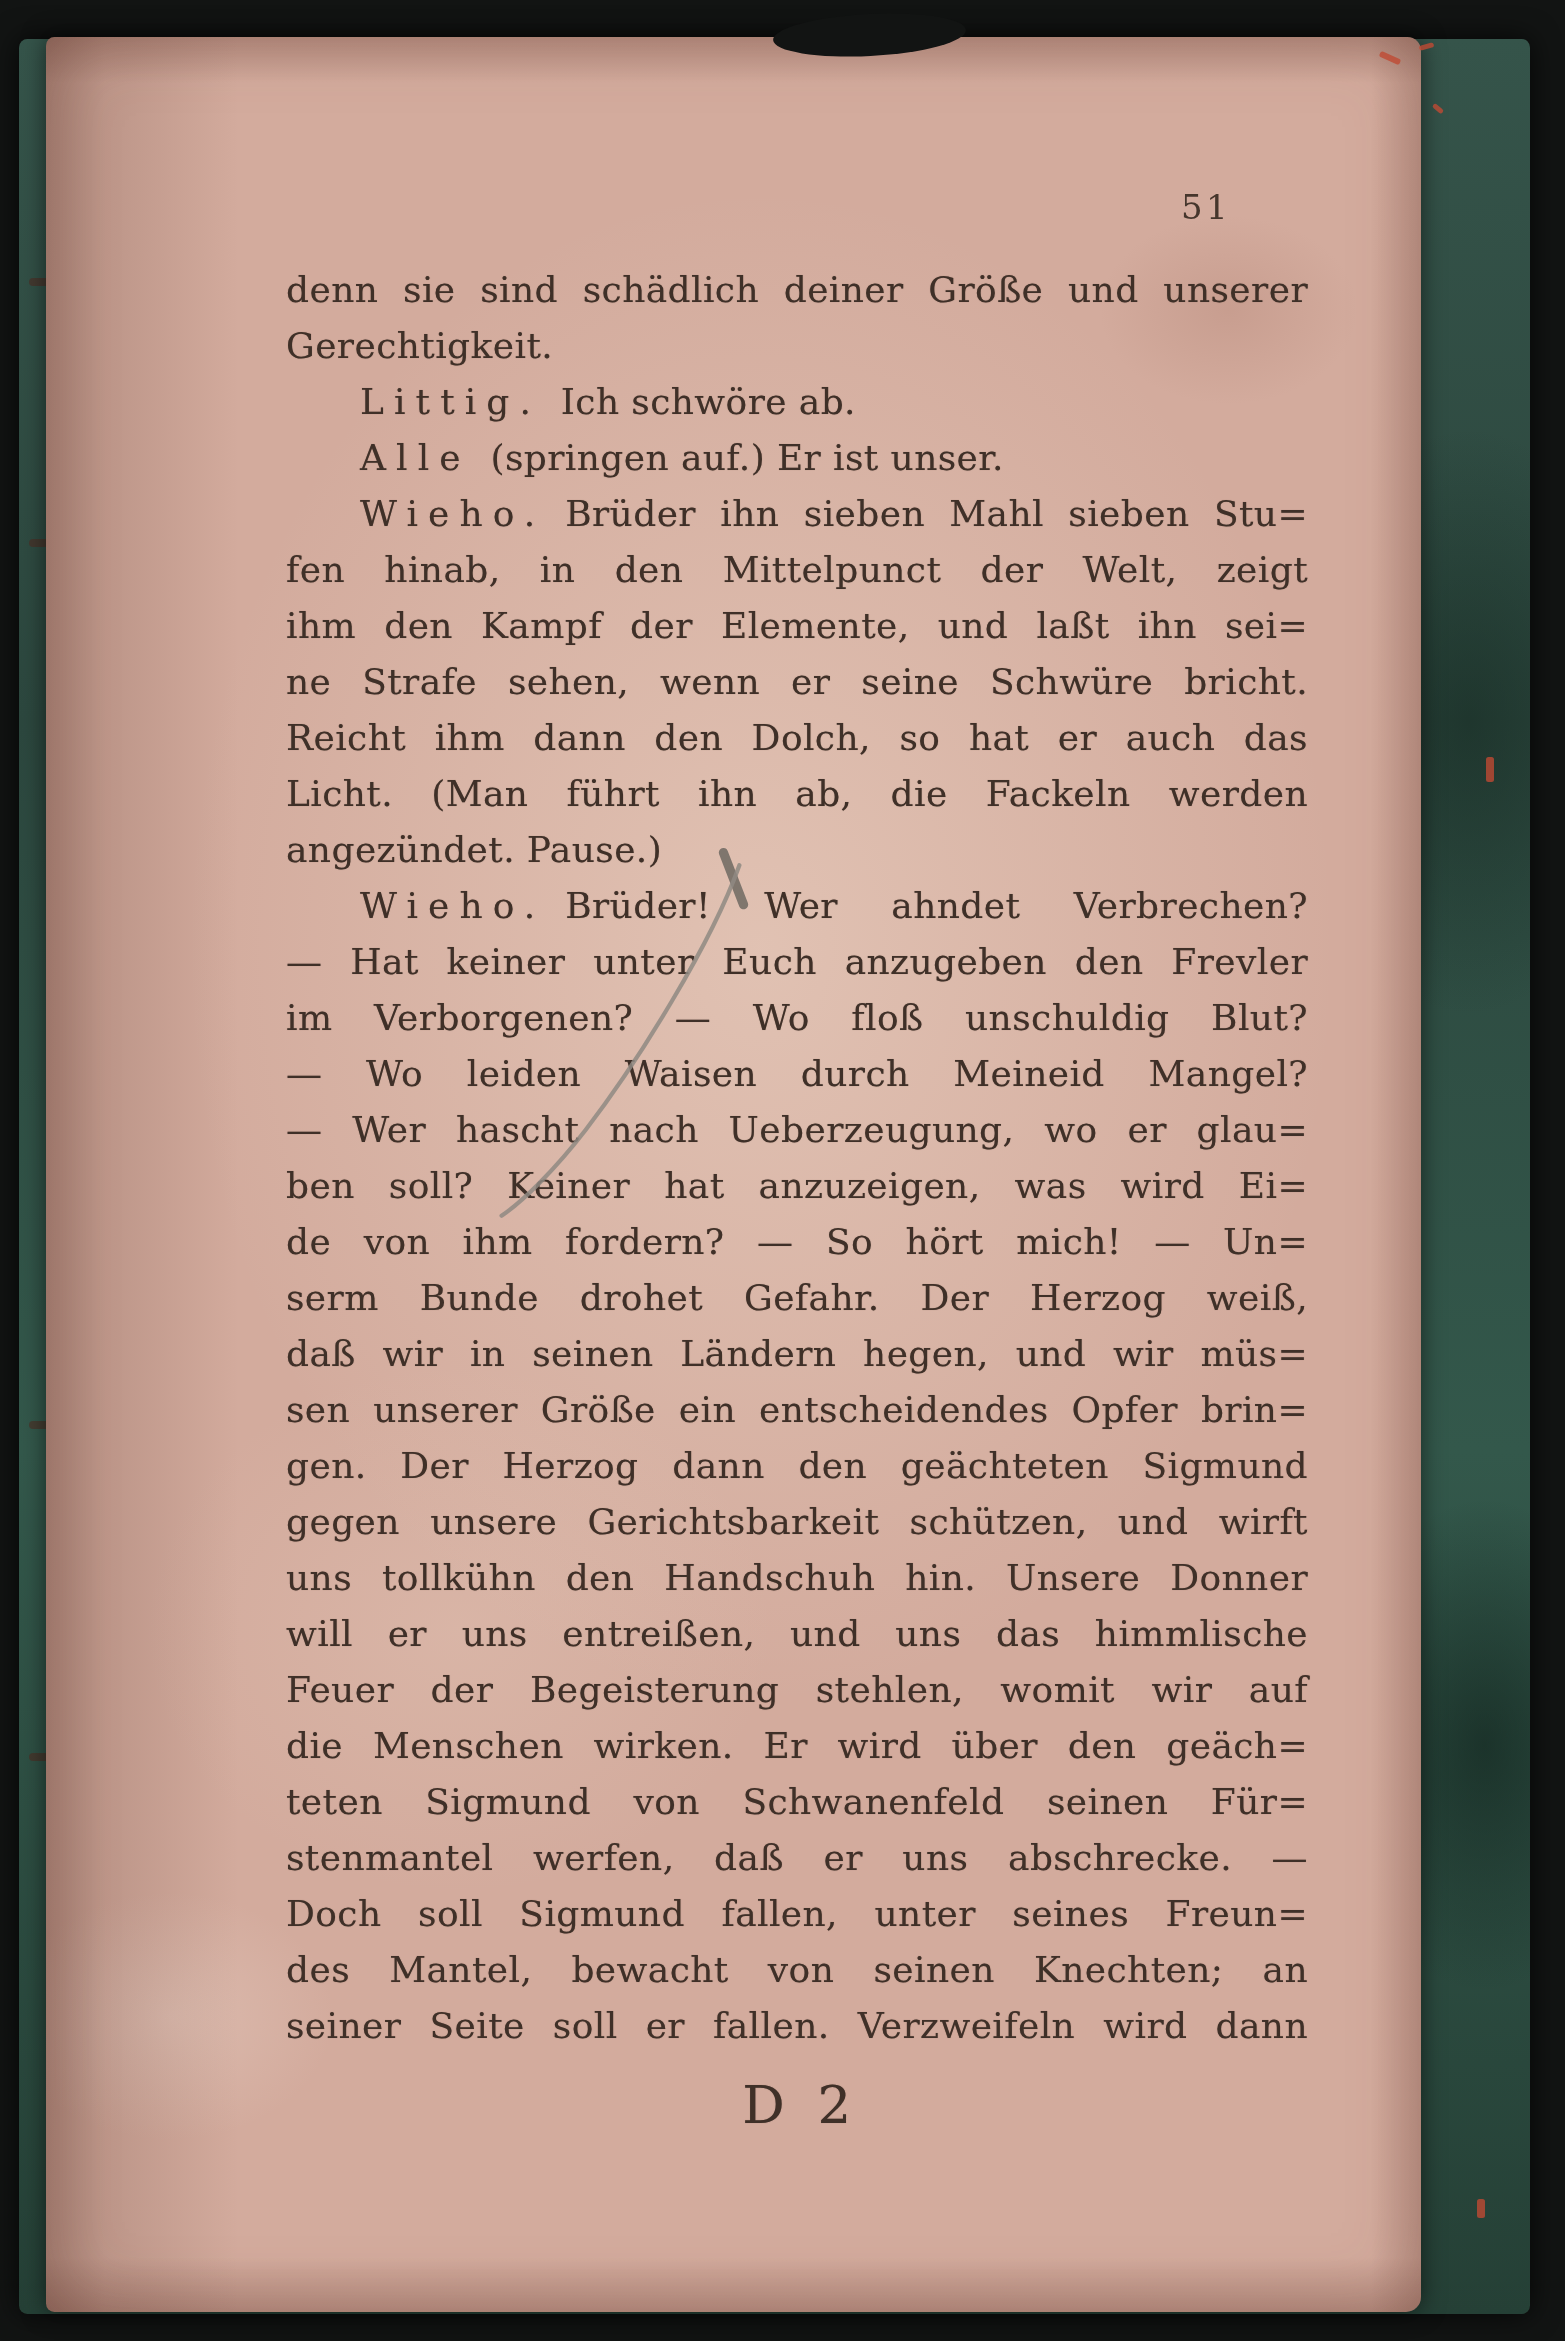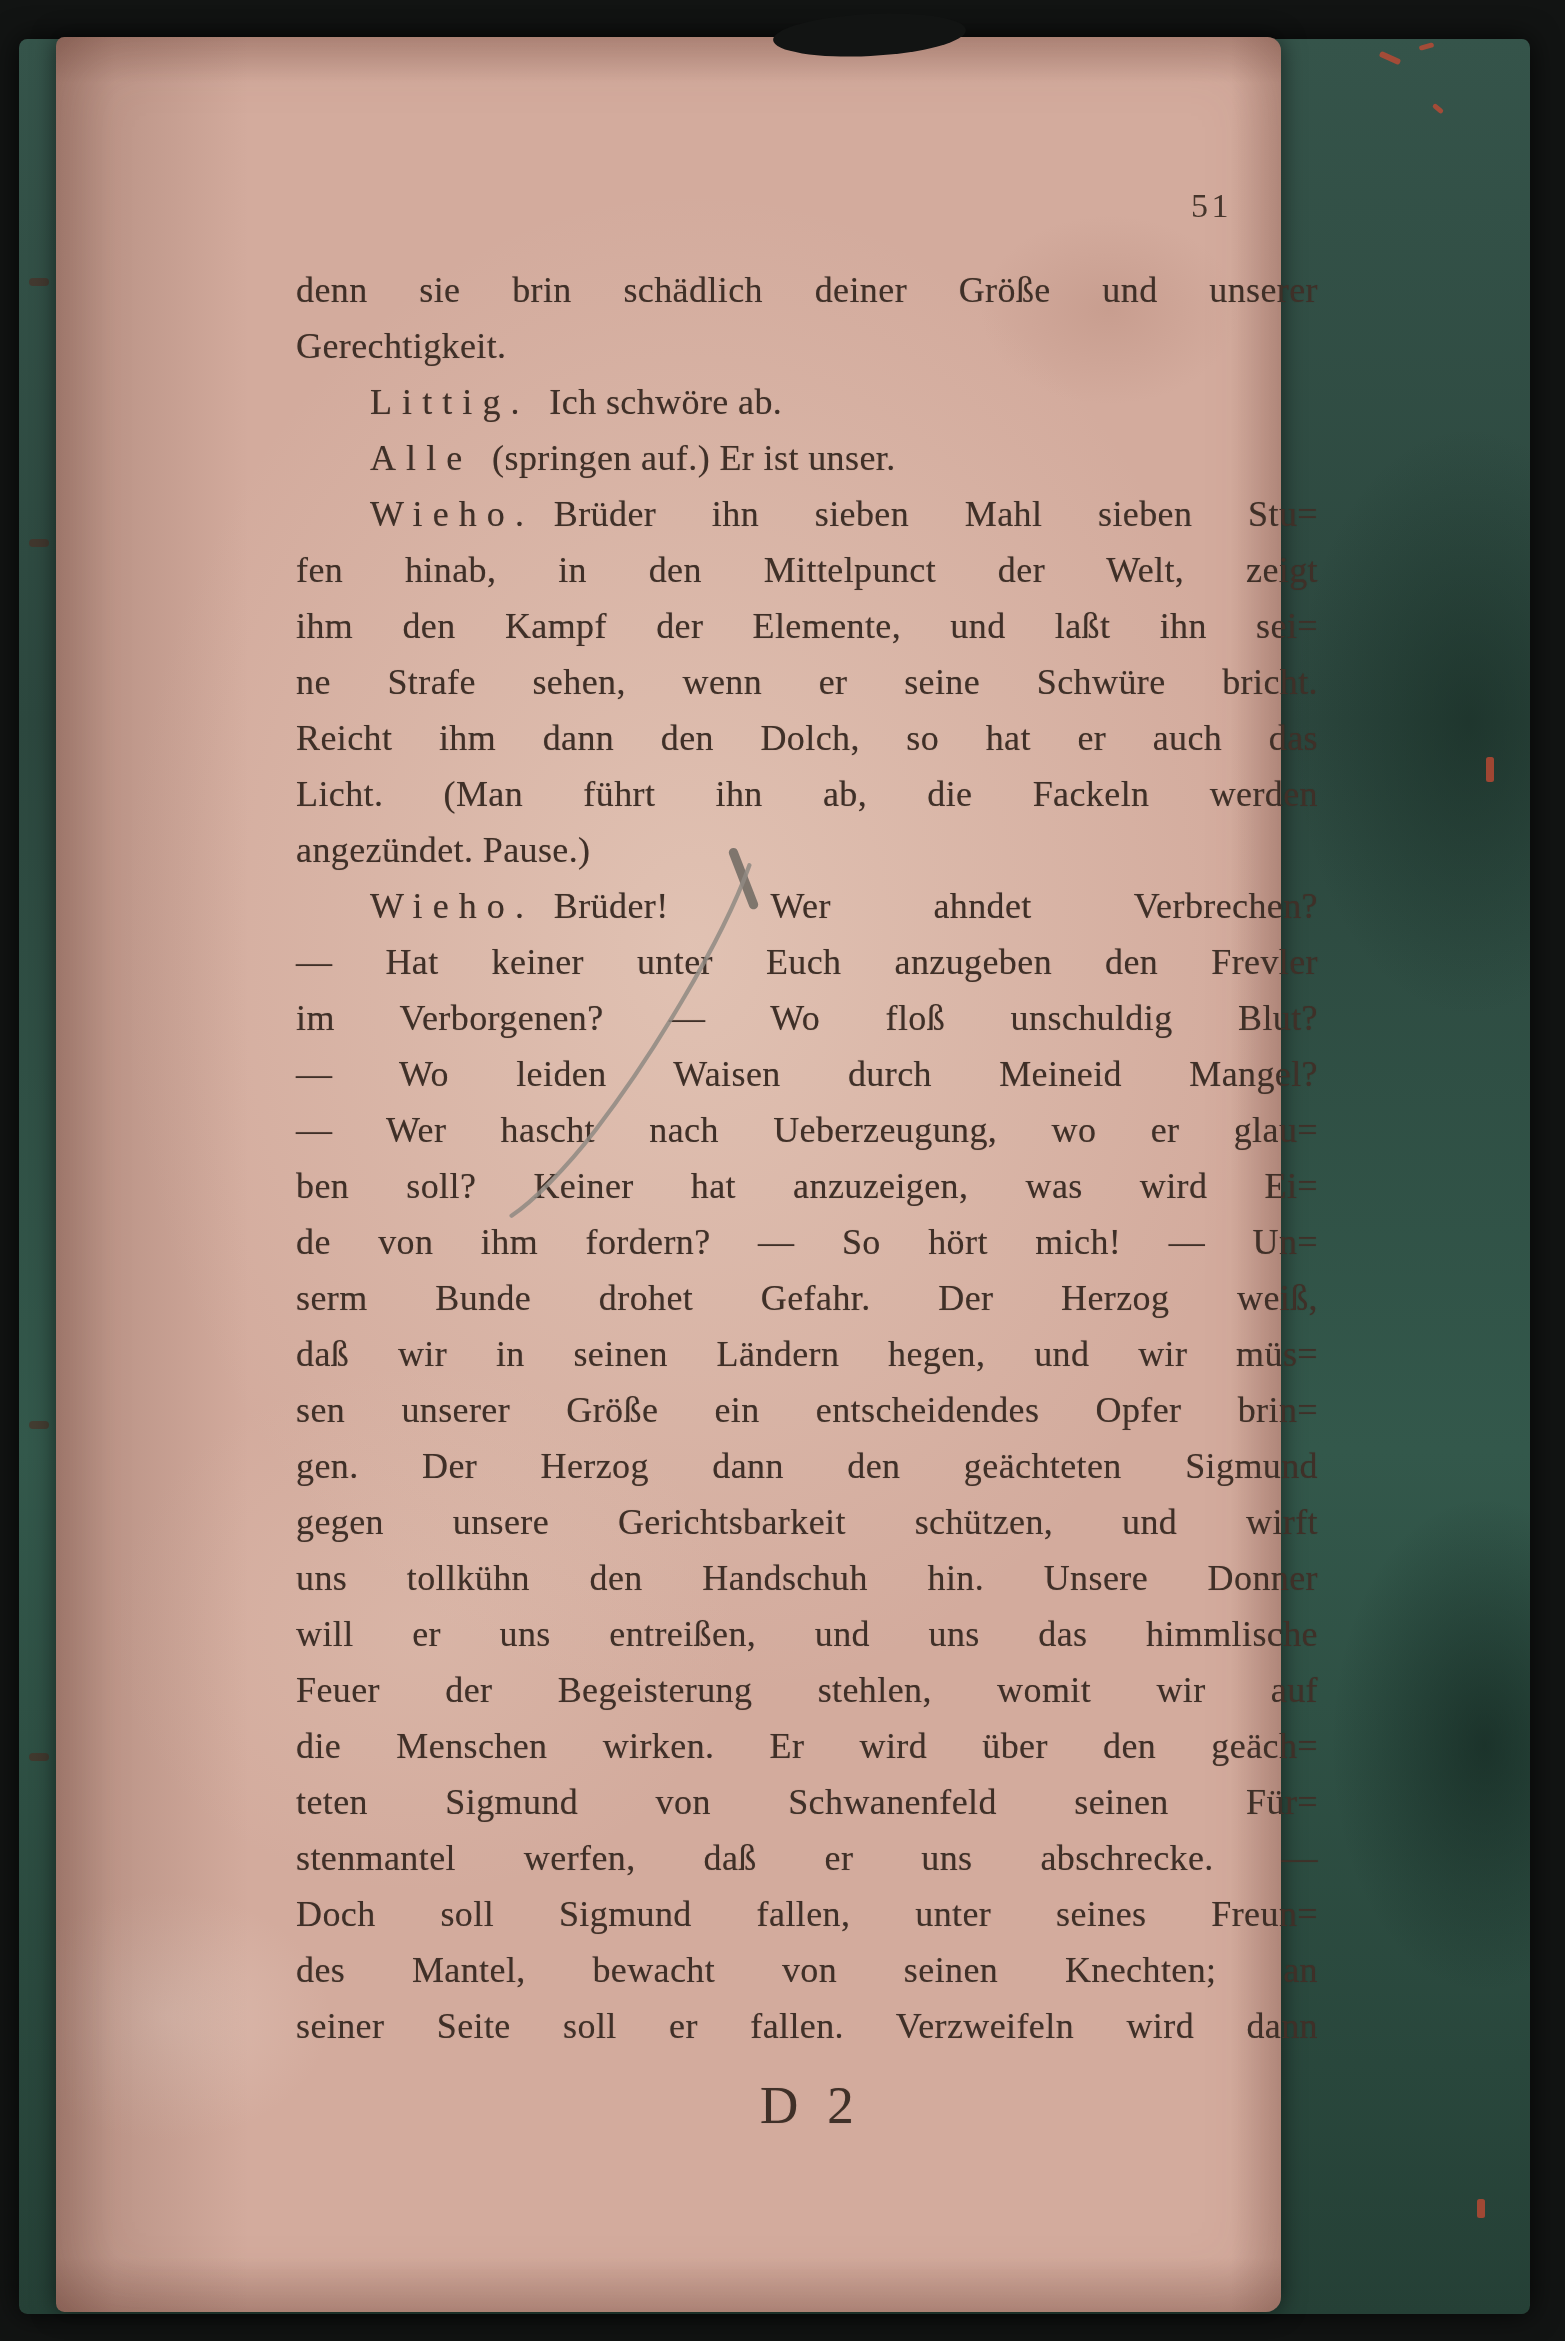--- a/index.html
+++ b/index.html
@@ -28,34 +28,33 @@
       repeating-linear-gradient(90deg,
         #b98f81 0 2.5px, #cfaê 0, #cda596 2.5px 7.6px, #c09486 7.6px 11px, #d4ae9f 11px 16px);
     border-radius:5px 0 0 5px;
   }
   .stitch{
     position:absolute;left:29px;width:20px;height:7.6px;border-radius:4.2px;
     background:rgba(78,43,33,.6);
   }
   
   .page{
-    position:absolute;left:56px;top:37px;width:1225px;height:2275px;
+    position:absolute;left:46px;top:37px;width:1375px;height:2275px;
     border-radius:8.4px 13.5px 15px 8.4px;
     background:
       linear-gradient(90deg, rgba(74,40,32,.36) 0px, rgba(74,40,32,.16) 59px, rgba(74,40,32,0) 193px),
       linear-gradient(270deg, rgba(110,70,60,.28) 0px, rgba(110,70,60,0) 50px),
       linear-gradient(180deg, rgba(100,60,50,.30) 0px, rgba(100,60,50,0) 46px),
       linear-gradient(0deg, rgba(100,60,50,.30) 0px, rgba(100,60,50,0) 55px),
       radial-gradient(799px 1051px at 52% 40%, rgba(238,216,200,.50), rgba(238,216,200,0) 72%),
       radial-gradient(235px 177px at 9% 87%, rgba(228,202,190,.5), transparent 70%),
       radial-gradient(185px 135px at 86% 12%, rgba(160,110,95,.22), transparent 70%),
       radial-gradient(420px 353px at 30% 70%, rgba(232,206,190,.28), transparent 75%),
       #d3ab9d;
     box-shadow: inset 0 0 76px rgba(120,70,55,.22), 0 0 23.5px rgba(0,0,0,.55);
-    font-family: Liberation Serif, serif;
   }
   .notch{position:absolute;left:773px;top:13.5px;width:193px;height:42px;background:#121413;border-radius:50%;transform:rotate(-3deg);}
   .pagenum{
     position:absolute;left:1135px;top:150px;font-size:34px;color:#46362c;letter-spacing:3.4px;
   }
   .textblock{
     position:absolute;left:240px;top:225px;width:1022px;color:#3f3028;
     font-size:36px;line-height:56px;letter-spacing:0.4px;
     text-shadow:0 0 0.8px rgba(62,42,32,.45);
   }
@@ -83,21 +82,21 @@
     <div class="stitch" style="top:492px"></div>
     <div class="stitch" style="top:1374px"></div>
     <div class="stitch" style="top:1706px"></div>
   </div>
 
   <div class="page">
 
     <div class="pagenum">51</div>
 
     <div class="textblock">
-      <div class="line"><span>denn sie brin schädlich deiner Größe und unserer</span></div>
+      <div class="line"><span>denn sie sind schädlich deiner Größe und unserer</span></div>
       <div class="line noj"><span>Gerechtigkeit.</span></div>
       <div class="line noj indent"><span class="speaker">Littig.</span><span>Ich schwöre ab.</span></div>
       <div class="line noj indent"><span class="speaker">Alle</span><span>(springen auf.) Er ist unser.</span></div>
       <div class="line indent"><span class="speaker">Wieho.</span><span>Brüder ihn sieben Mahl sieben Stu=</span></div>
       <div class="line"><span>fen hinab, in den Mittelpunct der Welt, zeigt</span></div>
       <div class="line"><span>ihm den Kampf der Elemente, und laßt ihn sei=</span></div>
       <div class="line"><span>ne Strafe sehen, wenn er seine Schwüre bricht.</span></div>
       <div class="line"><span>Reicht ihm dann den Dolch, so hat er auch das</span></div>
       <div class="line"><span>Licht. (Man führt ihn ab, die Fackeln werden</span></div>
       <div class="line noj"><span>angezündet. Pause.)</span></div>

